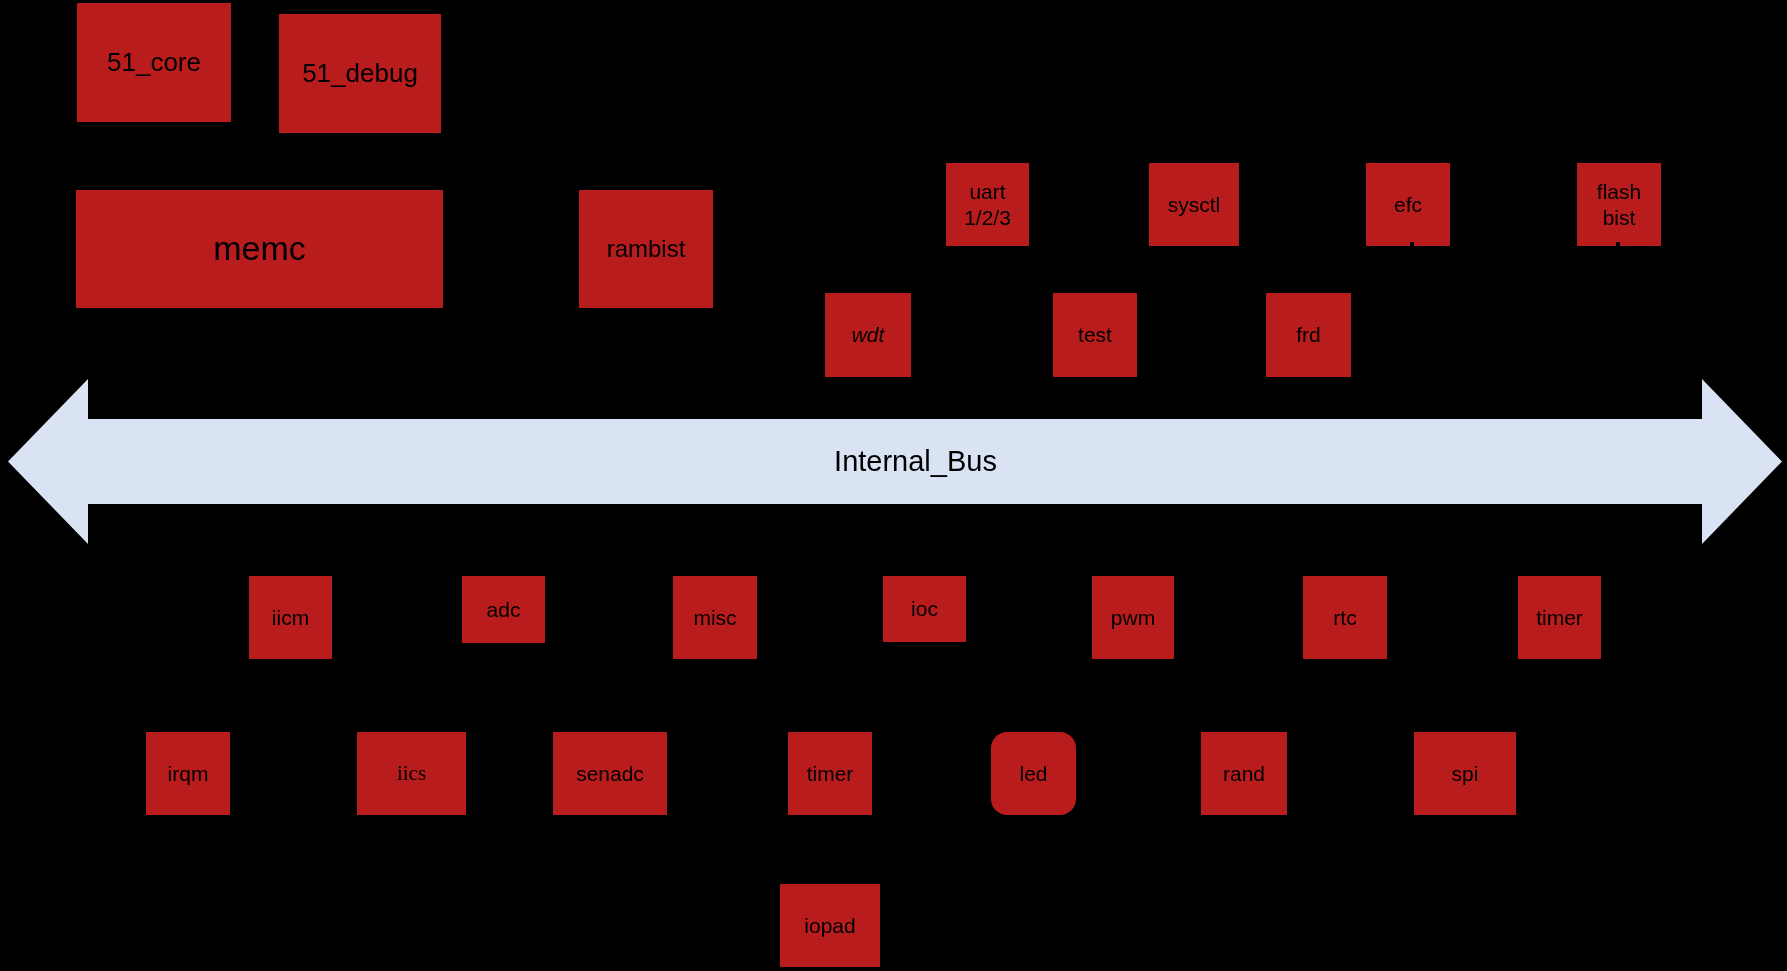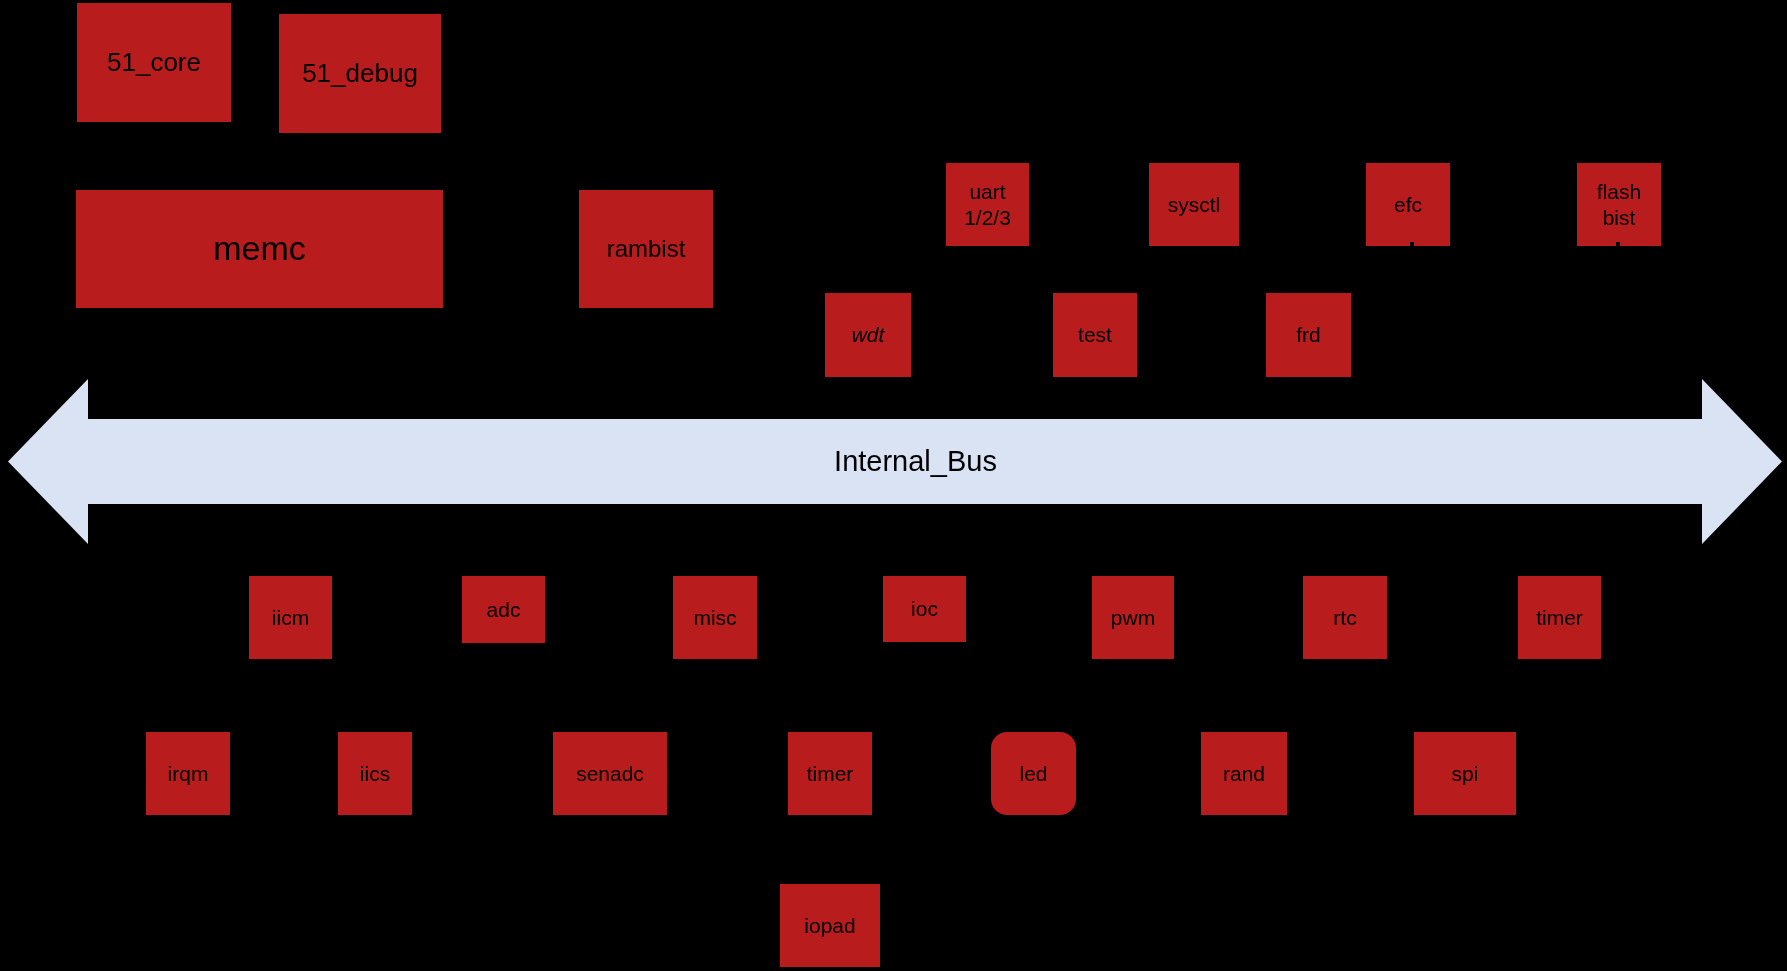--- a/index.html
+++ b/index.html
@@ -89,21 +89,21 @@
 
   <div class="block" style="left:249px;  top:576px; width:83px; height:83px;">iicm</div>
   <div class="block" style="left:462px;  top:576px; width:83px; height:67px;">adc</div>
   <div class="block" style="left:673px;  top:576px; width:84px; height:83px;">misc</div>
   <div class="block" style="left:883px;  top:576px; width:83px; height:66px;">ioc</div>
   <div class="block" style="left:1092px; top:576px; width:82px; height:83px;">pwm</div>
   <div class="block" style="left:1303px; top:576px; width:84px; height:83px;">rtc</div>
   <div class="block" style="left:1518px; top:576px; width:83px; height:83px;">timer</div>
 
   <div class="block" style="left:146px;  top:732px; width:84px;  height:83px;">irqm</div>
-  <div class="block" style="left:338px;  top:732px; width:74px;  height:83px;">iics</div>
+  <div class="block" style="left:357px;  top:732px; width:109px;  height:83px;font-family:Liberation Serif, serif;">iics</div>
   <div class="block" style="left:553px;  top:732px; width:114px; height:83px;">senadc</div>
   <div class="block" style="left:788px;  top:732px; width:84px;  height:83px;">timer</div>
   <div class="block" style="left:991px;  top:732px; width:85px;  height:83px;border-radius:16px;">led</div>
   <div class="block" style="left:1201px; top:732px; width:86px;  height:83px;">rand</div>
   <div class="block" style="left:1414px; top:732px; width:102px;  height:83px;">spi</div>
 
   <div class="block" style="left:780px; top:884px; width:100px; height:83px;">iopad</div>
 
 </div>
 

